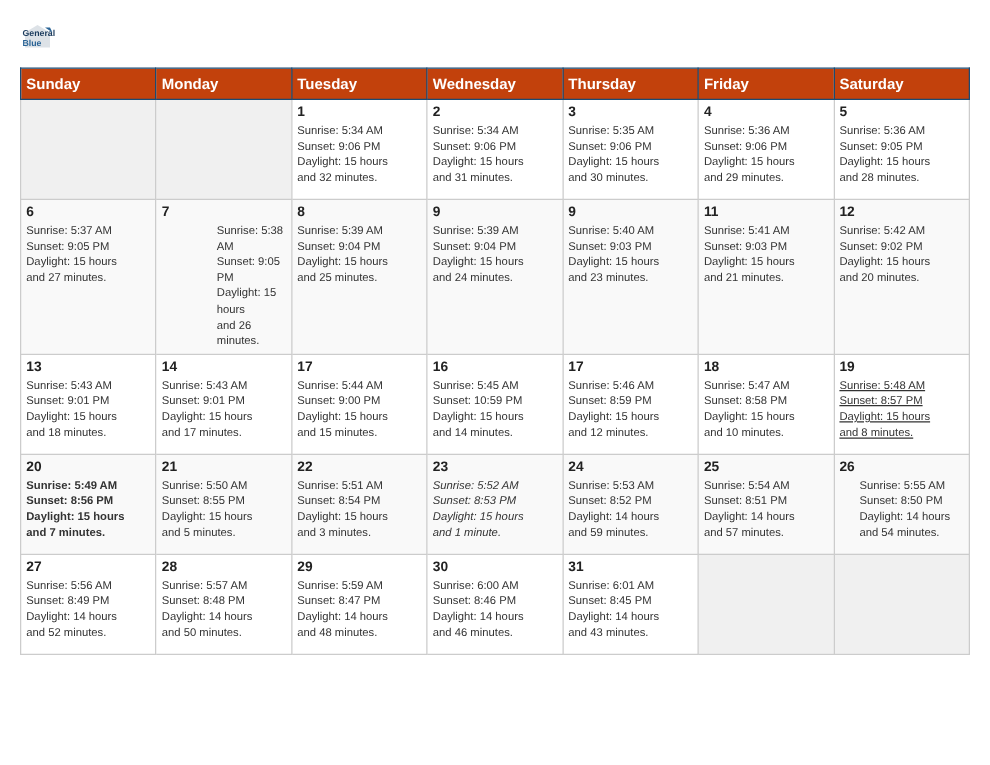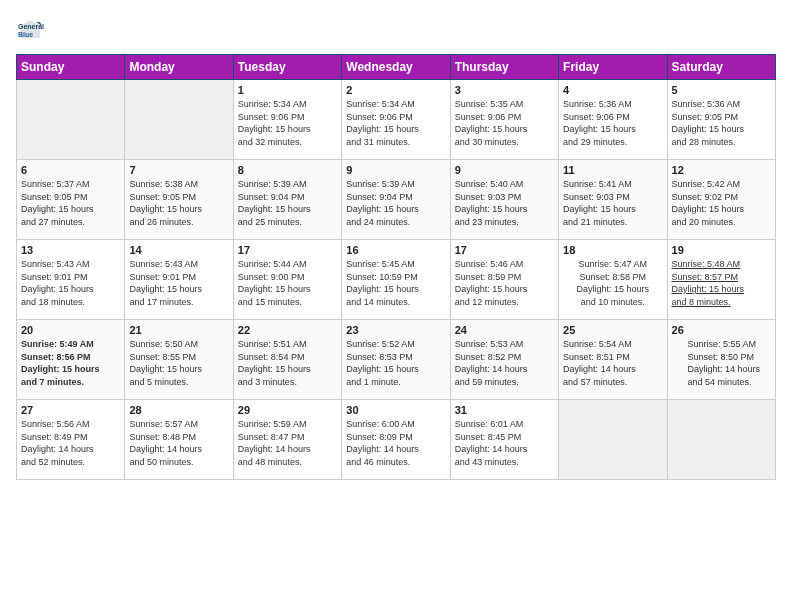--- a/index.html
+++ b/index.html
@@ -43,21 +43,21 @@
     .subtitle {
       font-size: 13px;
       color: #333;
     }
     table {
       width: 100%;
       border-collapse: collapse;
       table-layout: fixed;
     }
     thead tr th {
-      background-color: #a21caf;
+      background-color: #c2410c;
       color: #fff;
       font-size: 12px;
       font-weight: bold;
       padding: 5px 4px;
       text-align: left;
       border: 1px solid #1a4a72;
     }
     tbody tr td {
       border: 1px solid #ccc;
       vertical-align: top;
@@ -163,21 +163,21 @@
       <tr>
         <td>
           <span class="day-num">6</span>
           <div class="day-info" style="white-space: pre-line;">Sunrise: 5:37 AM
 Sunset: 9:05 PM
 Daylight: 15 hours
 and 27 minutes.</div>
         </td>
         <td>
           <span class="day-num">7</span>
-          <div class="day-info" style="white-space: pre-line;">Sunrise: 5:38 AM
+          <div class="day-info" style="white-space: pre-line; margin-left: 44px;">Sunrise: 5:38 AM
 Sunset: 9:05 PM
 Daylight: 15 hours
 and 26 minutes.</div>
         </td>
         <td>
           <span class="day-num">8</span>
           <div class="day-info" style="white-space: pre-line;">Sunrise: 5:39 AM
 Sunset: 9:04 PM
 Daylight: 15 hours
 and 25 minutes.</div>
@@ -242,21 +242,21 @@
         </td>
         <td>
           <span class="day-num">17</span>
           <div class="day-info" style="white-space: pre-line;">Sunrise: 5:46 AM
 Sunset: 8:59 PM
 Daylight: 15 hours
 and 12 minutes.</div>
         </td>
         <td>
           <span class="day-num">18</span>
-          <div class="day-info" style="white-space: pre-line; text-align: center;">Sunrise: 5:47 AM
+          <div class="day-info" style="white-space: pre-line;">Sunrise: 5:47 AM
 Sunset: 8:58 PM
 Daylight: 15 hours
 and 10 minutes.</div>
         </td>
         <td>
           <span class="day-num">19</span>
           <div class="day-info" style="white-space: pre-line; text-decoration: underline;">Sunrise: 5:48 AM
 Sunset: 8:57 PM
 Daylight: 15 hours
 and 8 minutes.</div>
@@ -279,21 +279,21 @@
         </td>
         <td>
           <span class="day-num">22</span>
           <div class="day-info" style="white-space: pre-line;">Sunrise: 5:51 AM
 Sunset: 8:54 PM
 Daylight: 15 hours
 and 3 minutes.</div>
         </td>
         <td>
           <span class="day-num">23</span>
-          <div class="day-info" style="white-space: pre-line;">Sunrise: 5:52 AM
+          <div class="day-info" style="white-space: pre-line; font-style: italic;">Sunrise: 5:52 AM
 Sunset: 8:53 PM
 Daylight: 15 hours
 and 1 minute.</div>
         </td>
         <td>
           <span class="day-num">24</span>
           <div class="day-info" style="white-space: pre-line;">Sunrise: 5:53 AM
 Sunset: 8:52 PM
 Daylight: 14 hours
 and 59 minutes.</div>
@@ -331,21 +331,21 @@
         <td>
           <span class="day-num">29</span>
           <div class="day-info" style="white-space: pre-line;">Sunrise: 5:59 AM
 Sunset: 8:47 PM
 Daylight: 14 hours
 and 48 minutes.</div>
         </td>
         <td>
           <span class="day-num">30</span>
           <div class="day-info" style="white-space: pre-line;">Sunrise: 6:00 AM
-Sunset: 8:09 PM
+Sunset: 8:46 PM
 Daylight: 14 hours
 and 46 minutes.</div>
         </td>
         <td>
           <span class="day-num">31</span>
           <div class="day-info" style="white-space: pre-line;">Sunrise: 6:01 AM
 Sunset: 8:45 PM
 Daylight: 14 hours
 and 43 minutes.</div>
         </td>

